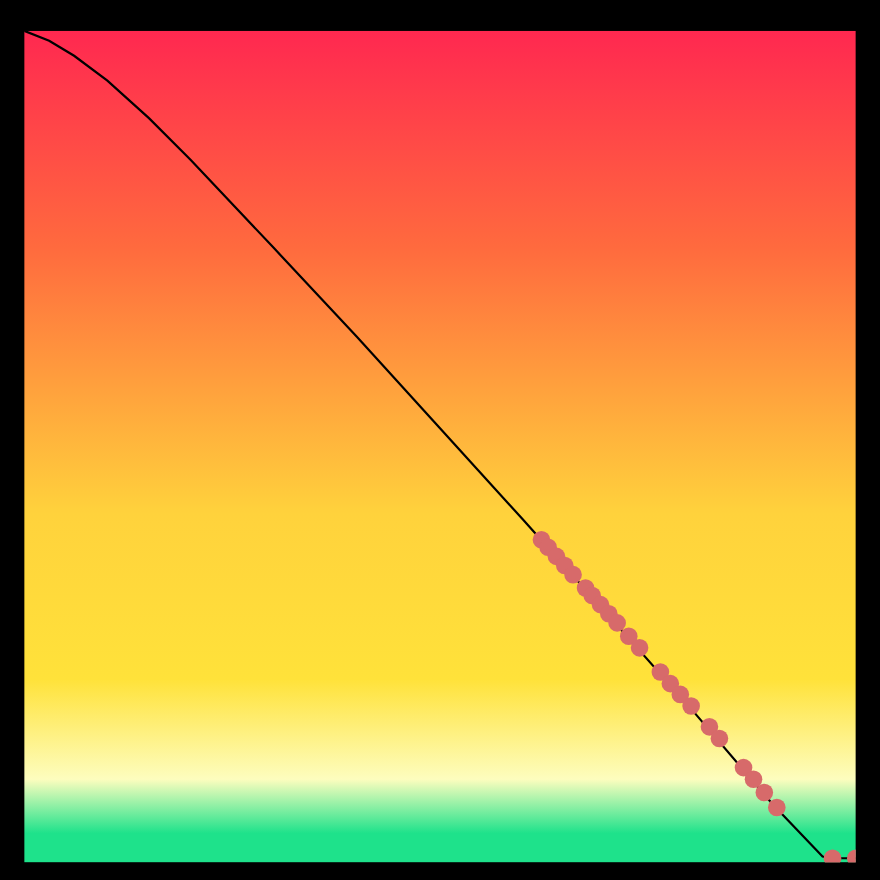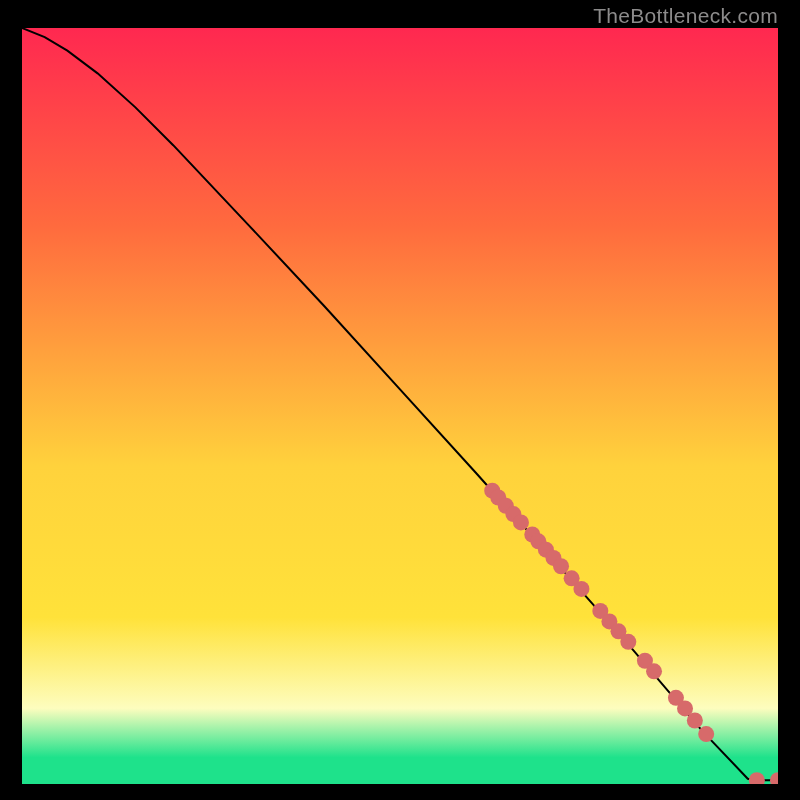--- a/index.html
+++ b/index.html
@@ -38,21 +38,20 @@
     display: block;
     width: 756px;
     height: 756px;
   }
 </style>
 </head>
 <body>
 
 <div class="stage">
 
-  <div class="watermark">TheBottleneck.com</div>
 
   <div class="plot">
     <svg id="plot-svg" viewBox="0 0 756 756">
       <defs>
         <linearGradient id="bg-grad" x1="0" y1="0" x2="0" y2="1">
           <stop id="g0" offset="0%" stop-color="#ff2850"></stop>
           <stop id="g1" offset="26%" stop-color="#ff6a3e"></stop>
           <stop id="g2" offset="58%" stop-color="#ffd23c"></stop>
           <stop id="g3" offset="78%" stop-color="#ffe23a"></stop>
           <stop id="g4" offset="90%" stop-color="#fdfdbe"></stop>

